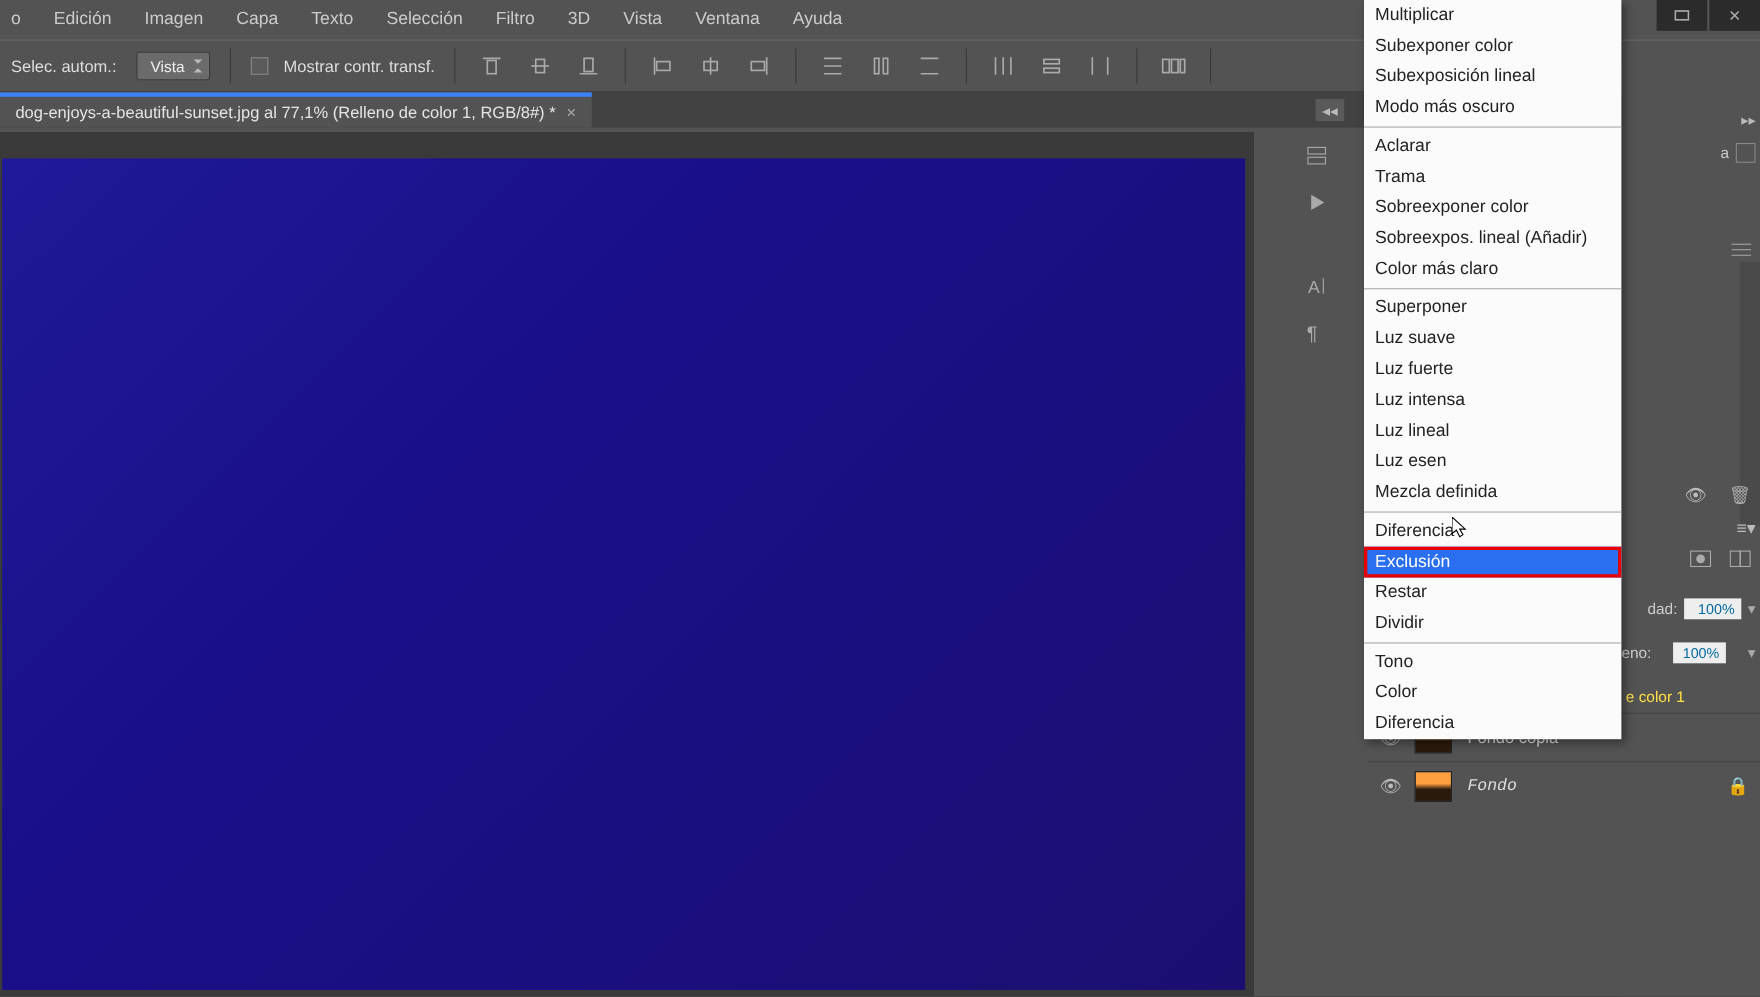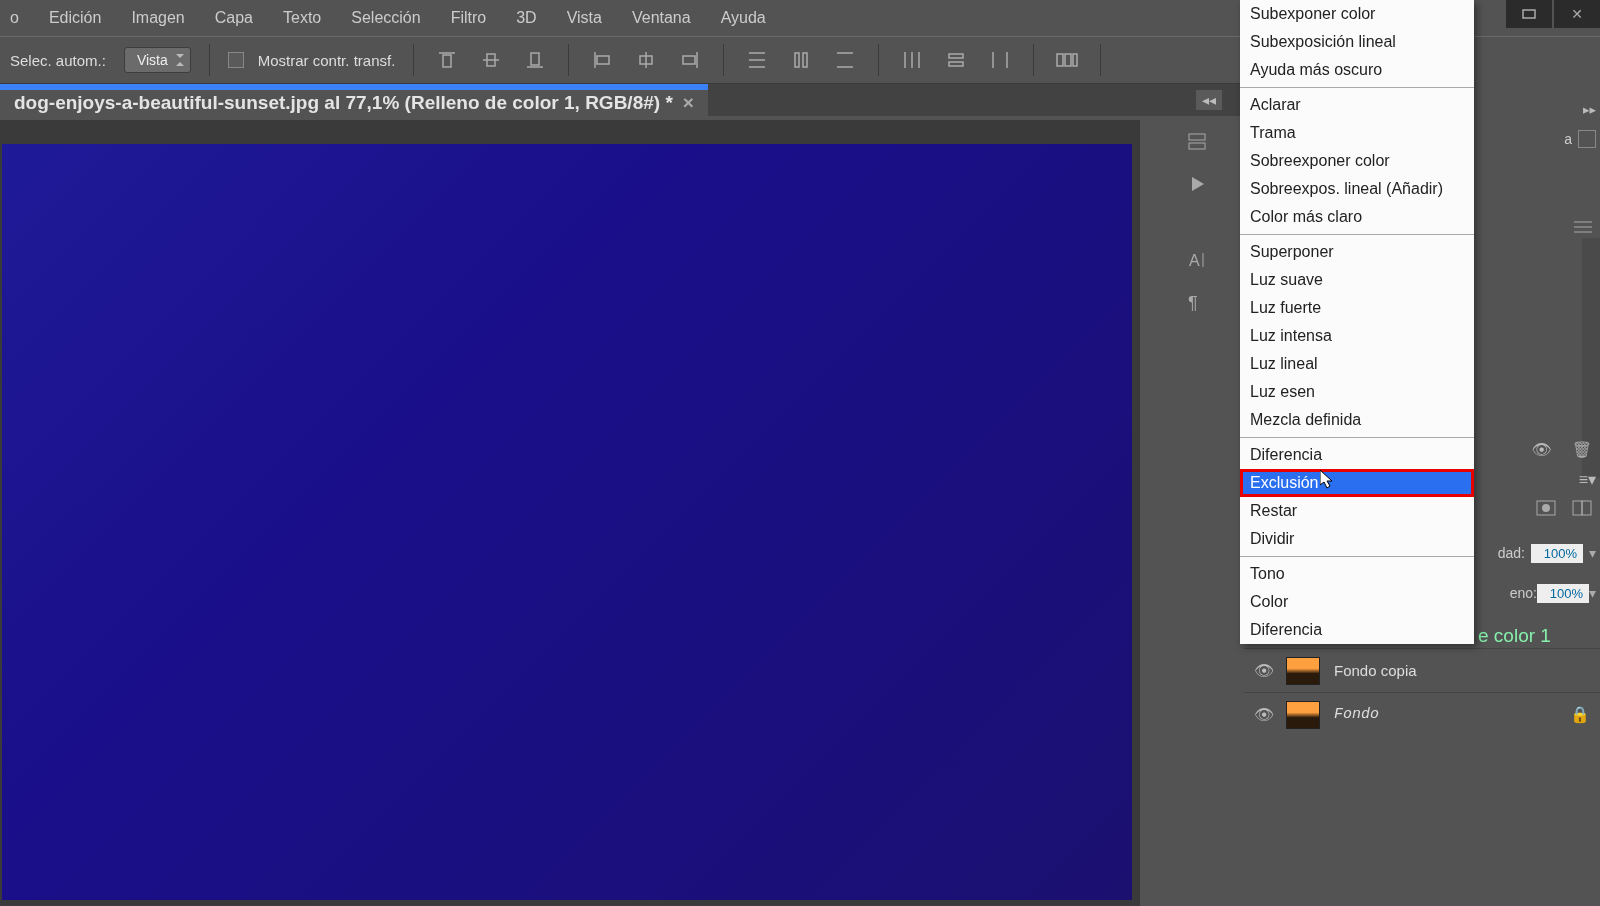--- a/index.html
+++ b/index.html
@@ -18,21 +18,21 @@
 .group-dd::after { content: ''; position: absolute; right: 6px; top: 6px; width: 0; height: 0; border-left: 4px solid transparent; border-right: 4px solid transparent; border-top: 4px solid #bbb; }
 .group-dd::before { content: ''; position: absolute; right: 6px; bottom: 6px; width: 0; height: 0; border-left: 4px solid transparent; border-right: 4px solid transparent; border-bottom: 4px solid #bbb; }
 .sep { width: 1px; height: 32px; background: #3a3a3a; margin: 0 4px; }
 .chk { width: 16px; height: 16px; border: 1px solid #888; background: #5a5a5a; }
 .icon-btn { width: 30px; height: 30px; display: flex; align-items: center; justify-content: center; color: #999; }
 .icon-btn svg rect, .icon-btn svg line { stroke: #aaa; fill: none; stroke-width: 1.5; }
 .mode3d { margin-left: auto; margin-right: 8px; color: #bbb; }
 .aspect-btn { background: #6a6a6a; padding: 6px 12px; border-radius: 4px; color: #eee; font-size: 14px; }
 
 .tabbar { background: #424242; height: 32px; display: flex; align-items: center; }
-.doctab { background: #535353; height: 32px; padding: 0 14px; display: flex; align-items: center; color: #e4e4e4; font-size: 19px; border-top: 6px solid #3b82f6; font-weight: bold; }
+.doctab { background: #535353; height: 32px; padding: 0 14px; display: flex; align-items: center; color: #e4e4e4; font-size: 15px; border-top: 4px solid #3b82f6; }
 .doctab .close { margin-left: 10px; color: #aaa; cursor: pointer; }
 .tab-collapse { position: absolute; left: 1196px; top: 90px; background: #5a5a5a; color: #bbb; font-size: 14px; padding: 2px 6px; }
 
 .canvas-wrap { position: absolute; left: 0; top: 120px; width: 1140px; height: 786px; background: #3a3a3a; }
 .canvas { position: absolute; left: 2px; top: 24px; width: 1130px; height: 756px; background: linear-gradient(135deg, #1f1a98 0%, #1a0f8a 35%, #1a0f7d 70%, #1b1070 100%); }
 
 .right-strip { position: absolute; left: 1180px; top: 120px; width: 34px; display: flex; flex-direction: column; gap: 14px; align-items: center; padding-top: 8px; }
 .right-strip .ric { width: 28px; height: 28px; display: flex; align-items: center; justify-content: center; }
 
 .blend-menu { position: absolute; left: 1240px; top: 0; width: 234px; background: #fbfbfb; z-index: 100; font-size: 16px; color: #222; box-shadow: 3px 3px 8px rgba(0,0,0,.4); }
@@ -47,21 +47,21 @@
 .eye { color: #bbb; }
 
 .layers { position: absolute; left: 1244px; top: 648px; width: 356px; background: #535353; }
 .layer-row { height: 44px; display: flex; align-items: center; gap: 14px; padding: 0 10px; border-top: 1px solid #444; }
 .layer-row .eye { width: 18px; }
 .layer-thumb { width: 34px; height: 28px; background: linear-gradient(to bottom, #ffa040 40%, #2a1a0c 60%); border: 1px solid #222; }
 .layer-name { color: #ddd; font-size: 15px; }
 .layer-name.italic { font-style: italic; font-family: Liberation Mono, monospace; }
 .lock { margin-left: auto; color: #aaa; }
 
-.fill-row { position: absolute; left: 1474px; top: 620px; width: 126px; height: 34px; display: flex; align-items: center; justify-content: flex-end; padding-right: 4px; gap: 0; color: #ccc; font-size: 14px; }
+.fill-row { position: absolute; left: 1474px; top: 620px; width: 126px; height: 34px; display: flex; align-items: center; justify-content: flex-end; padding-right: 4px; gap: 20px; color: #ccc; font-size: 14px; }
 .opac-row { position: absolute; left: 1460px; top: 536px; width: 140px; height: 34px; display: flex; align-items: center; justify-content: flex-end; padding-right: 4px; gap: 6px; color: #ccc; font-size: 14px; }
 .fill-row .val-box, .opac-row .val-box { width: 52px; }
 
 svg { display: block; }
 </style>
 </head>
 <body>
 
 <div class="menubar">
   <span>o</span>
@@ -233,23 +233,24 @@
       </svg>
     </div>
   <div class="ric">
       <svg width="22" height="22">
         <text x="2" y="18" font-size="18" fill="#aaa">¶</text>
       </svg>
     </div>
 </div>
 
 <div class="blend-menu">
+  <div class="item">Multiplicar</div>
   <div class="item">Subexponer color</div>
   <div class="item">Subexposición lineal</div>
-  <div class="item">Ayuda más oscuro</div>
+  <div class="item">Modo más oscuro</div>
   <hr>
   <div class="item">Aclarar</div>
   <div class="item">Trama</div>
   <div class="item">Sobreexponer color</div>
   <div class="item">Sobreexpos. lineal (Añadir)</div>
   <div class="item">Color más claro</div>
   <hr>
   <div class="item">Superponer</div>
   <div class="item">Luz suave</div>
   <div class="item">Luz fuerte</div>
@@ -315,21 +316,21 @@
   <span class="val-box">100%</span>
   <span style="color:#aaa">▾</span>
 </div>
 
 <div class="fill-row" style="top:576px">
   <span>eno:</span>
   <span class="val-box">100%</span>
   <span style="color:#aaa">▾</span>
 </div>
 
-<div style="position:absolute;left:1478px;top:625px;color:#86efac;font-size:19px">e color 1</div>
+<div style="position:absolute;left:1478px;top:625px;color:#fde047;font-size:14px">e color 1</div>
 
 <div class="layers">
   <div class="layer-row">
     <span class="eye">👁</span>
     <div class="layer-thumb"></div>
     <span class="layer-name">Fondo copia</span>
   </div>
   <div class="layer-row">
     <span class="eye">👁</span>
     <div class="layer-thumb"></div>

